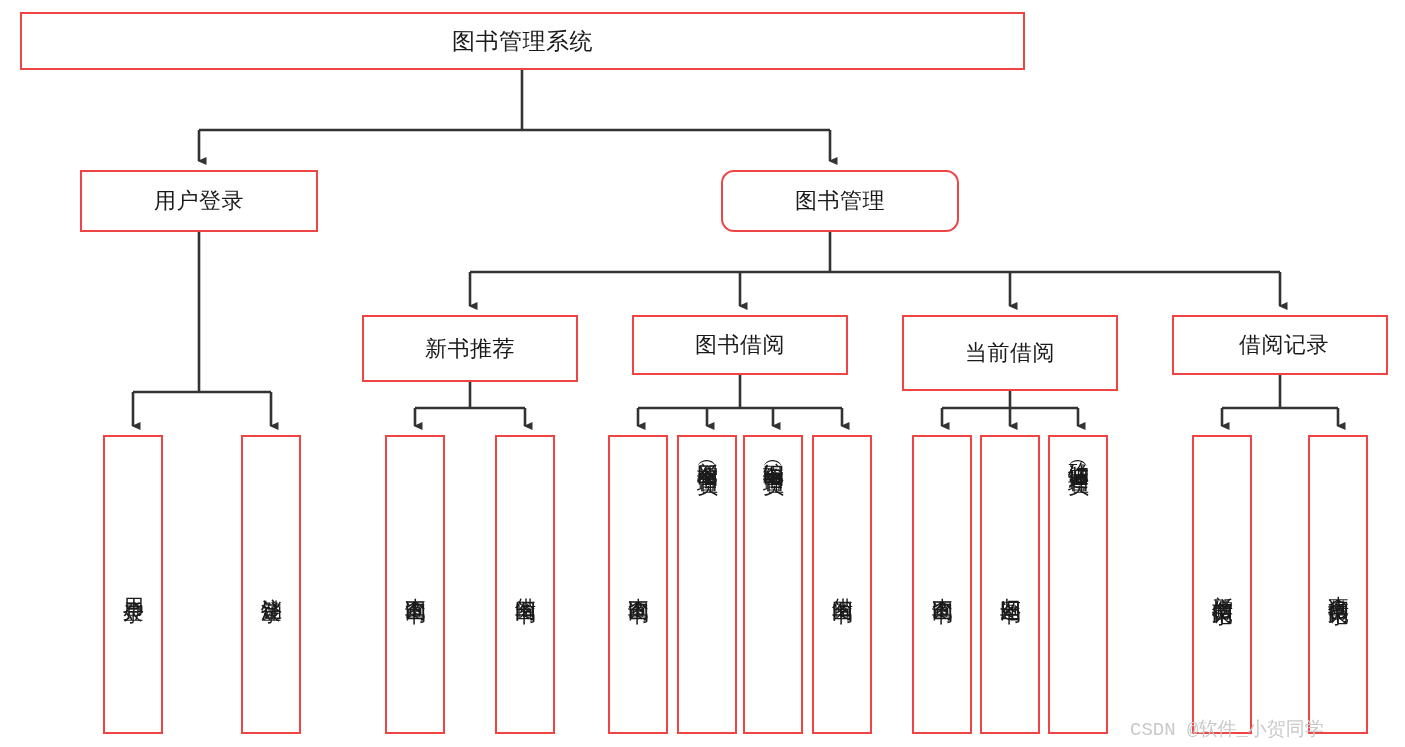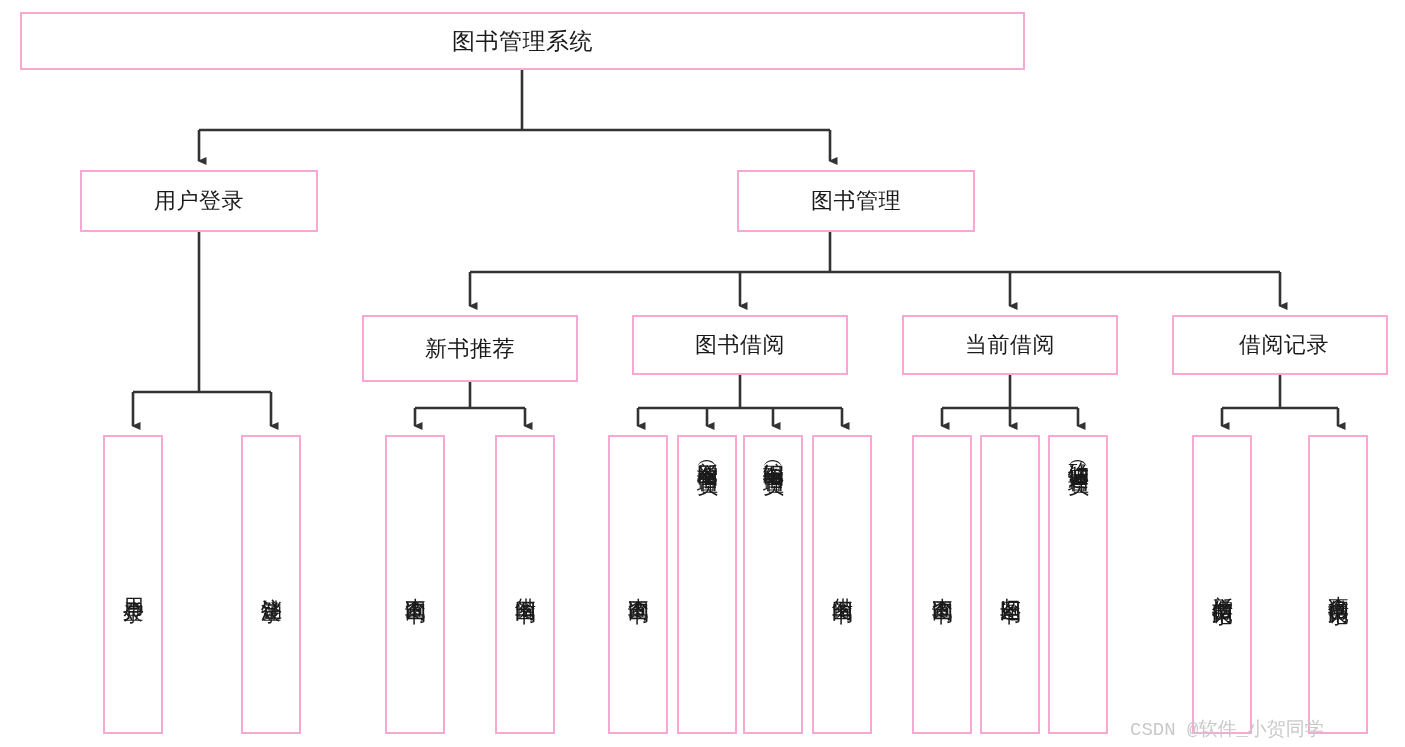--- a/index.html
+++ b/index.html
@@ -22,21 +22,21 @@
     position: absolute;
     left: 0;
     top: 0;
     width: 1405px;
     height: 747px;
     pointer-events: none;
   }
   .node {
     position: absolute;
     box-sizing: border-box;
-    border: 2px solid #f9a8d4;
+    border: 2px solid #ef4444;
     background: #ffffff;
     display: flex;
     align-items: center;
     justify-content: center;
     color: #1a1a1a;
   }
   .node .node-label {
     display: block;
     text-align: center;
     line-height: 1.25;
@@ -131,31 +131,31 @@
     </g>
   </svg>
 
   <div class="node horiz root" style="left:20px; top:12px; width:1005px; height:58px;">
     <span class="node-label">图书管理系统</span>
   </div>
 
   <div class="node horiz" style="left:80px; top:170px; width:238px; height:62px;">
     <span class="node-label">用户登录</span>
   </div>
-  <div class="node horiz" style="left:737px; top:170px; width:238px; height:62px;">
+  <div class="node horiz" style="left:721px; top:170px; width:238px; height:62px;border-radius:13px;">
     <span class="node-label">图书管理</span>
   </div>
 
   <div class="node horiz" style="left:362px; top:315px; width:216px; height:67px;">
     <span class="node-label">新书推荐</span>
   </div>
   <div class="node horiz" style="left:632px; top:315px; width:216px; height:60px;align-items:center;">
     <span class="node-label">图书借阅</span>
   </div>
-  <div class="node horiz" style="left:902px; top:315px; width:216px; height:60px;">
+  <div class="node horiz" style="left:902px; top:315px; width:216px; height:76px;">
     <span class="node-label">当前借阅</span>
   </div>
   <div class="node horiz" style="left:1172px; top:315px; width:216px; height:60px;padding-left:8px;">
     <span class="node-label">借阅记录</span>
   </div>
 
   <div class="node vert center-text" style="left:103px; top:435px; width:60px; height:299px;">
     <span class="node-label">用户登录</span>
   </div>
   <div class="node vert center-text" style="left:241px; top:435px; width:60px; height:299px;">

